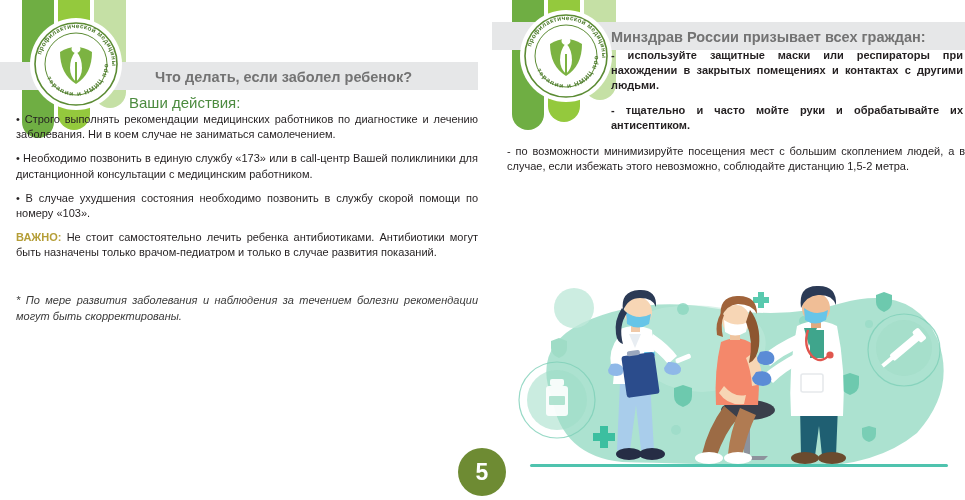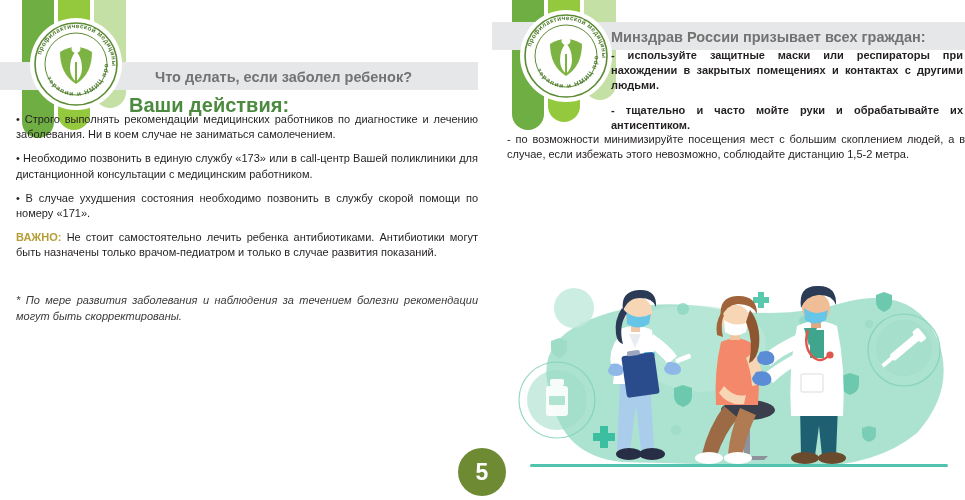--- a/index.html
+++ b/index.html
@@ -72,43 +72,43 @@
     font-size: 14.5px;
     font-weight: bold;
     color: #737373;
     white-space: nowrap;
   }
   .title-left  { left: 135px; top: 69px; margin-left: 20px; }
   .title-right { left: 611px; top: 29px; }
 
   .subhead {
     position: absolute;
-    font-size: 20px;
-    font-weight: bold;
+    font-size: 15px;
+    font-weight: normal;
     color: #4C8B3F;
   }
   .subhead-left { left: 129px; top: 94px; }
 
   
   .col-left {
     position: absolute;
     left: 16px;
     top: 112px;
     width: 462px;
   }
   .col-right {
     position: absolute;
     left: 611px;
     top: 48px;
     width: 352px;
   }
   .col-right-wide {
     position: absolute;
     left: 507px;
-    top: 132px;
+    top: 144px;
     width: 458px;
   }
 
   p.txt {
     margin: 0 0 9px 0;
     font-size: 11px;
     line-height: 1.38;
     text-align: justify;
     color: #231f20;
   }
@@ -217,21 +217,21 @@
     </svg>
   </div>
 
   <div class="band-title title-left">Что делать, если заболел ребенок?</div>
   <div class="band-title title-right">Минздрав России призывает всех граждан:</div>
   <div class="subhead subhead-left">Ваши действия:</div>
 
   <div class="col-left">
     <p class="txt">• Строго выполнять рекомендации медицинских работников по диагностике и лечению заболевания. Ни в коем случае не заниматься самолечением.</p>
     <p class="txt">• Необходимо позвонить в единую службу «173» или в call-центр Вашей поликлиники для дистанционной консультации с медицинским работником.</p>
-    <p class="txt">• В случае ухудшения состояния необходимо позвонить в службу скорой помощи по номеру «171».</p>
+    <p class="txt">• В случае ухудшения состояния необходимо позвонить в службу скорой помощи по номеру «103».</p>
     <p class="txt loose gap-top"><span class="important">ВАЖНО:</span><span> Не стоит самостоятельно лечить ребенка антибиотиками. Антибиотики могут быть назначены только врачом-педиатром и только в случае развития показаний.</span></p>
     <p class="txt italic loose gap-top">* По мере развития заболевания и наблюдения за течением болезни рекомендации могут быть скорректированы.</p>
   </div>
 
   <div class="col-right">
     <p class="txt bold">- используйте защитные маски или респираторы при нахождении в закрытых помещениях и контактах с другими людьми.</p>
     <p class="txt bold">- тщательно и часто мойте руки и обрабатывайте их антисептиком.</p>
   </div>
 
   <div class="col-right-wide">

